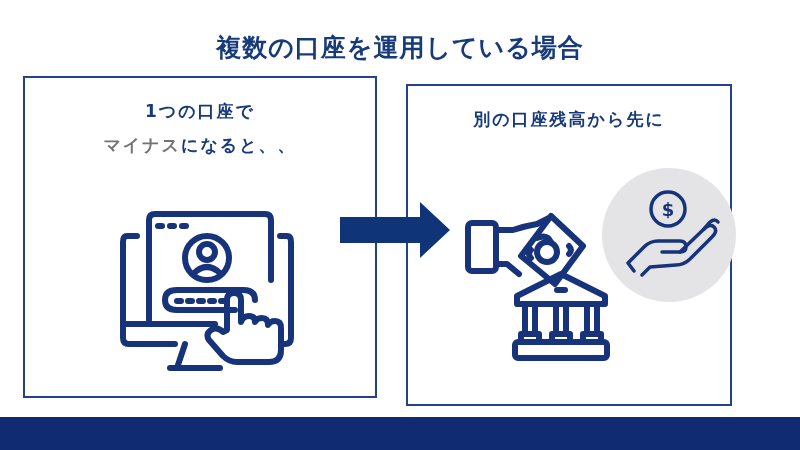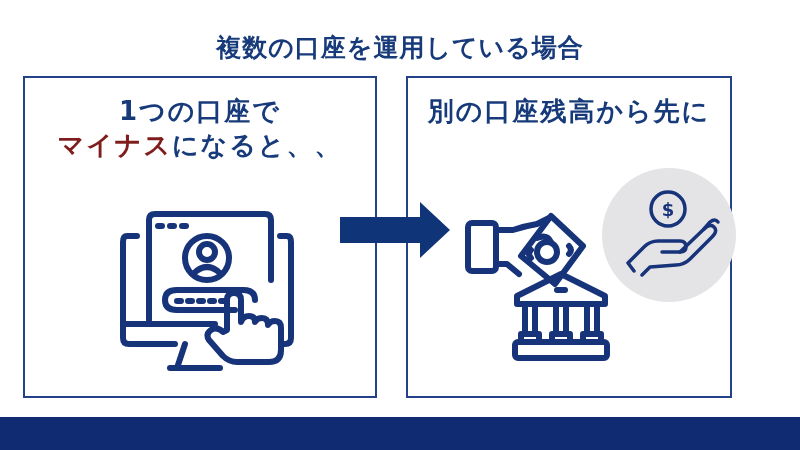--- a/index.html
+++ b/index.html
@@ -28,35 +28,35 @@
     }
     .box {
       position: absolute;
       top: 76px;
       height: 322px;
       border: 2px solid #24428a;
       box-sizing: border-box;
       background: #ffffff;
     }
     .box-left { left: 23px; width: 354px; }
-    .box-right { left: 406px; width: 326px; }
+    .box-right { left: 406px; width: 326px; margin-top: 8px; }
     .caption {
       position: absolute;
       left: 0;
       width: 100%;
       text-align: center;
-      font-size: 26px;
+      font-size: 17px;
       font-weight: bold;
       letter-spacing: 2px;
       line-height: 34px;
     }
     .caption-left { top: 16px; }
     .caption-right { top: 16px; }
     .navy { color: #173a7a; }
-    .pink { color: #7f1d1d; }
+    .pink { color: #737373; }
     .arrow {
       position: absolute;
       left: 340px;
       top: 200px;
       width: 110px;
       height: 60px;
     }
     .icon {
       position: absolute;
     }

